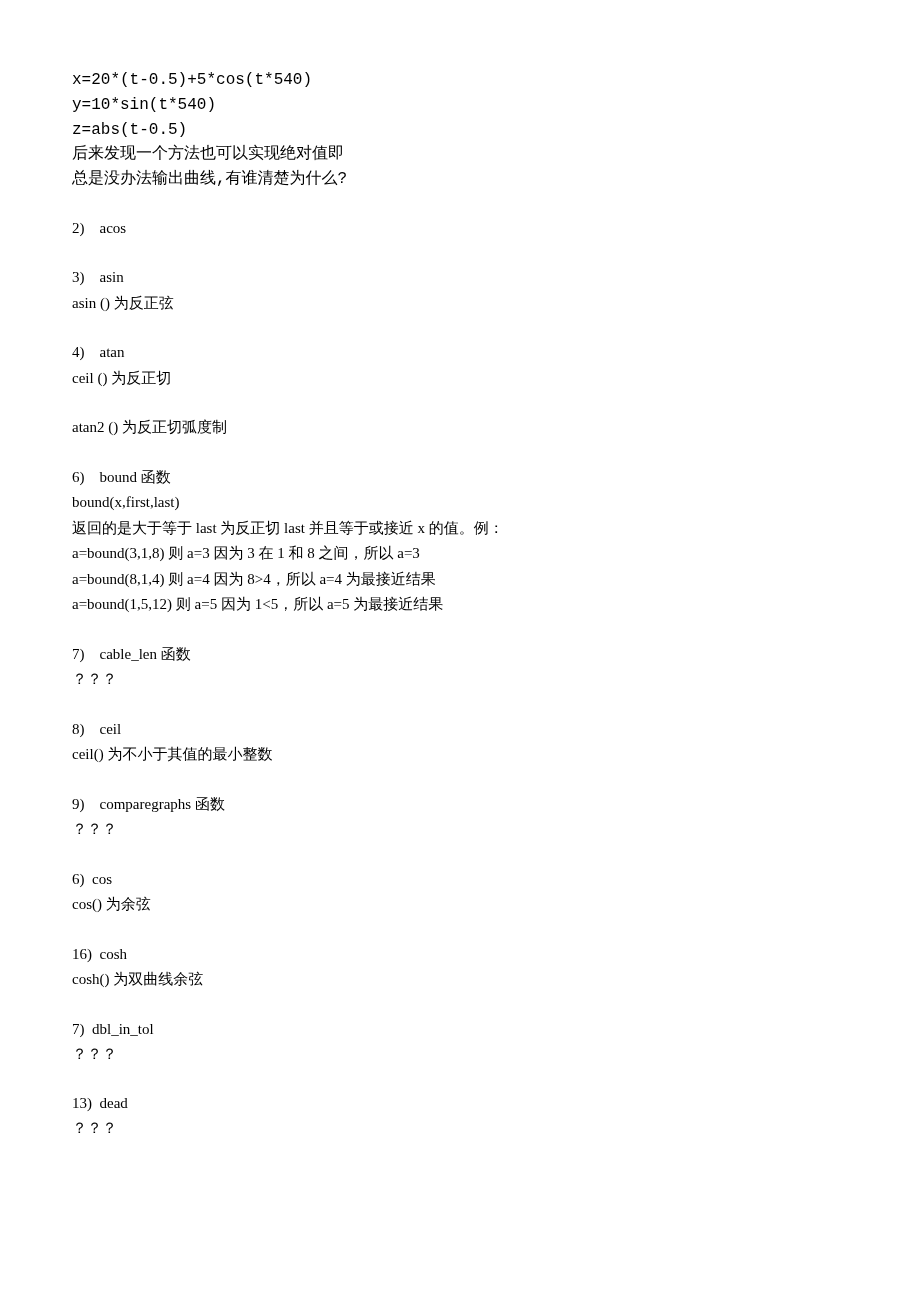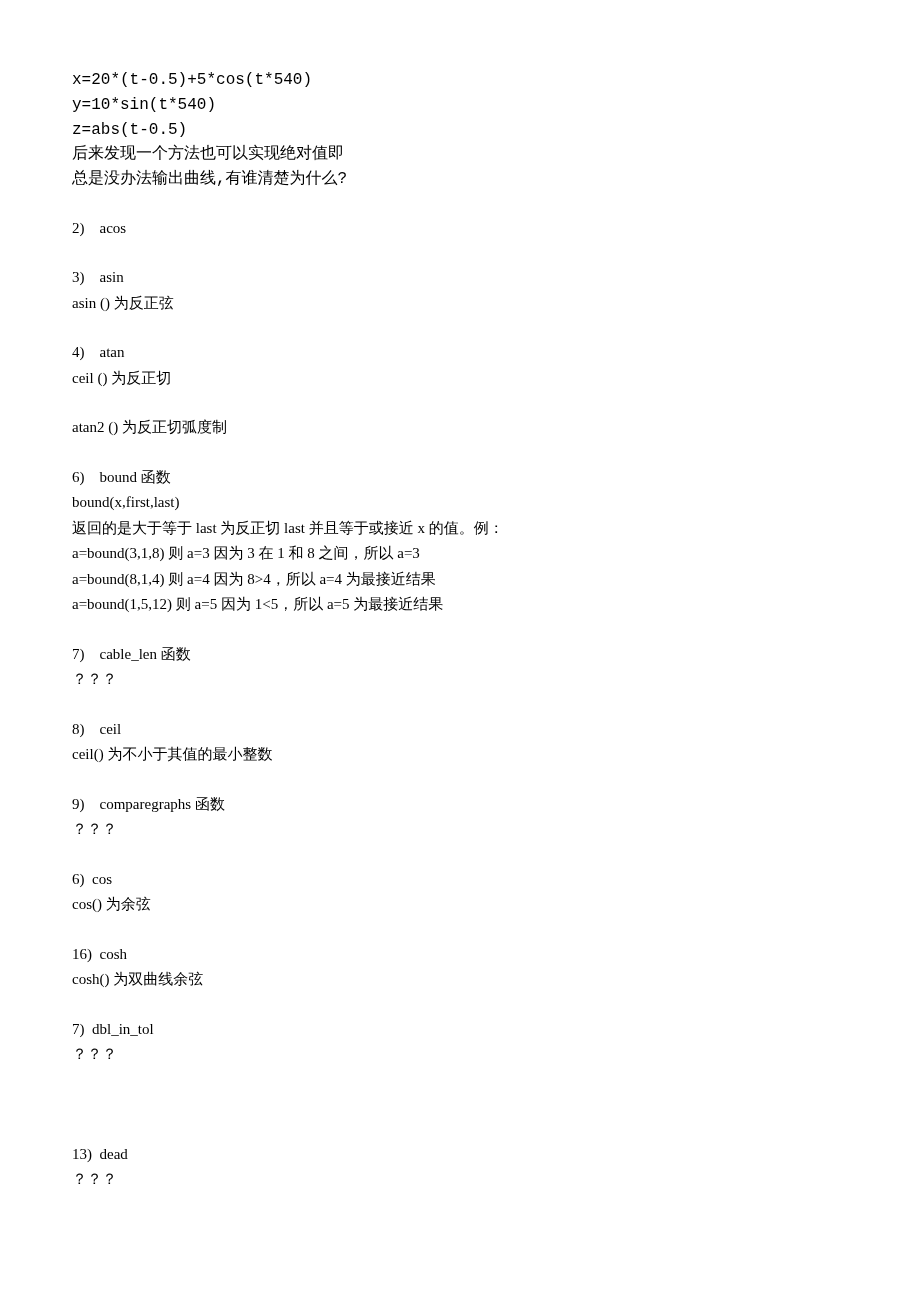--- a/index.html
+++ b/index.html
@@ -24,21 +24,21 @@
     .section {
       margin-top: 24px;
     }
     .section-first {
       margin-top: 8px;
     }
     .item-line {
       line-height: 1.7;
     }
     .extra-gap {
-      margin-top: 74px;
+      margin-top: 23px;
     }
   </style>
 </head>
 <body>
 
 <div class="section-first">
   <div class="mono-line">x=20*(t-0.5)+5*cos(t*540)</div>
   <div class="mono-line">y=10*sin(t*540)</div>
   <div class="mono-line">z=abs(t-0.5)</div>
   <div class="mono-line">后来发现一个方法也可以实现绝对值即</div>

